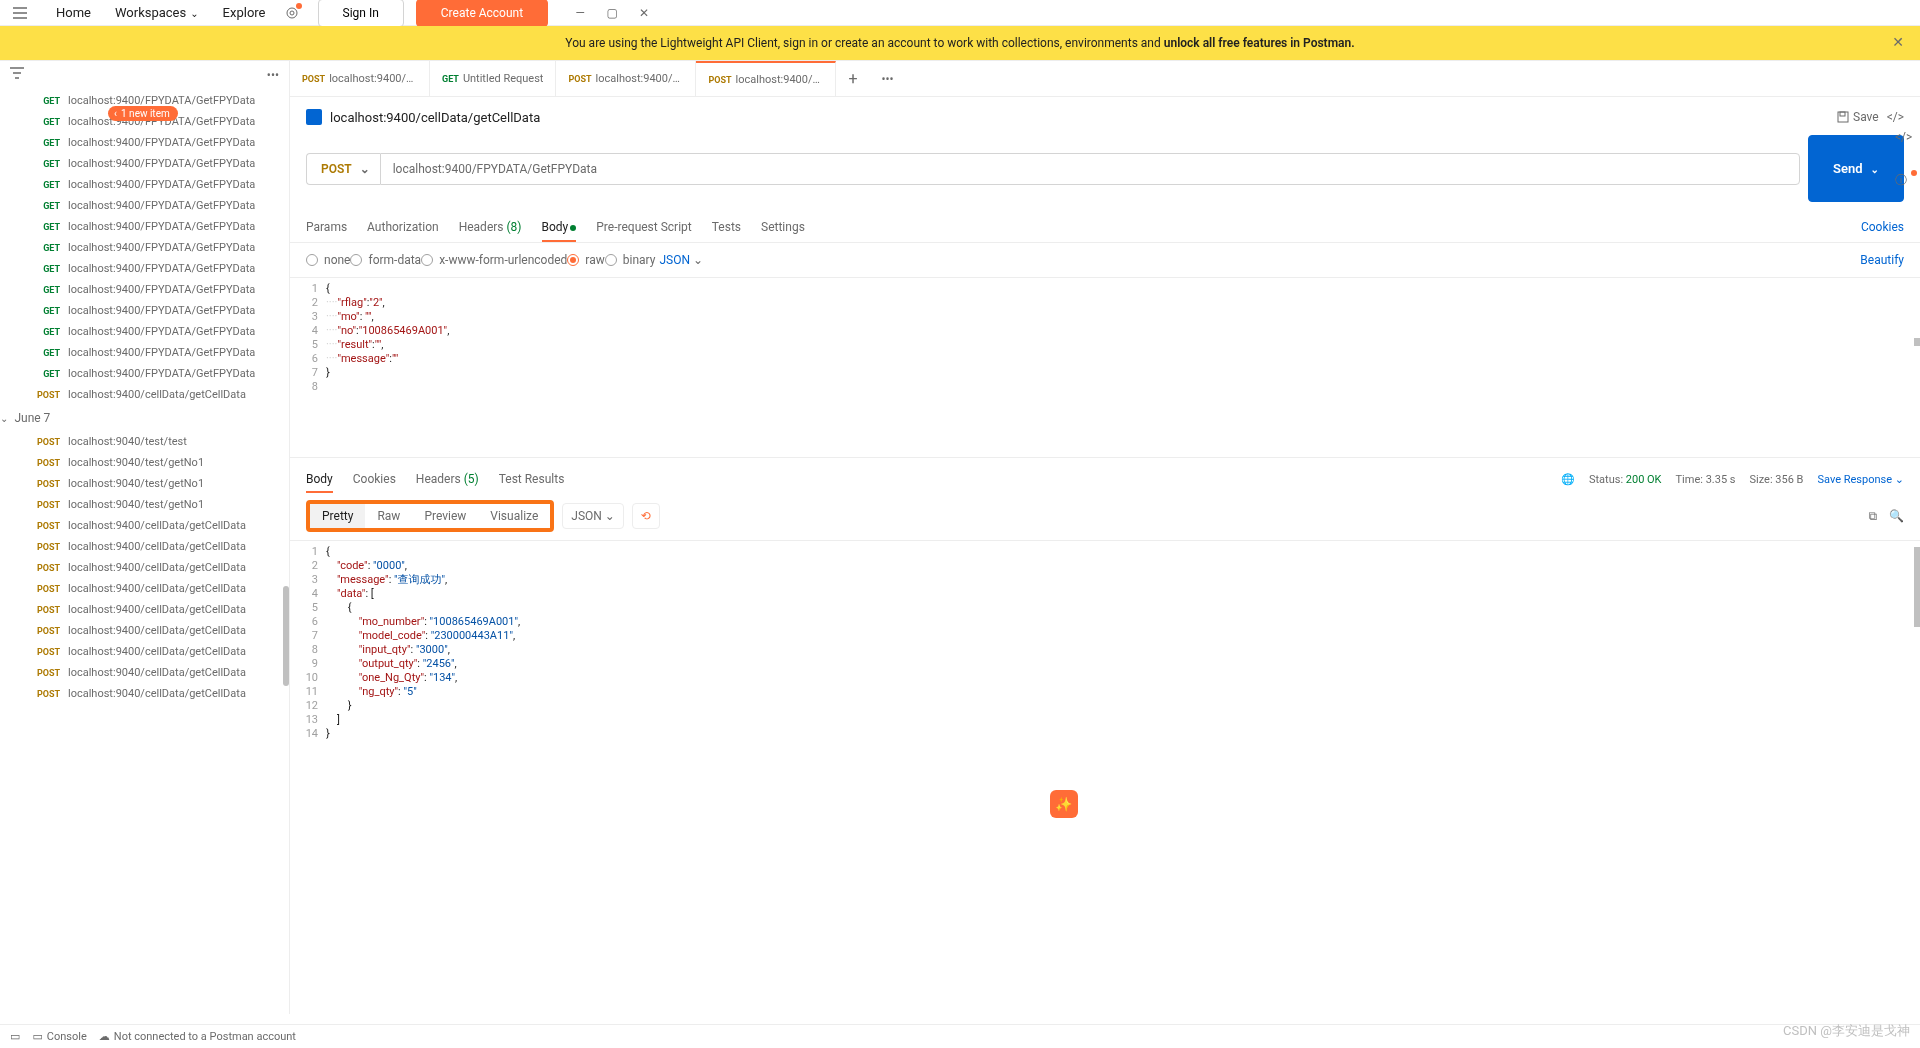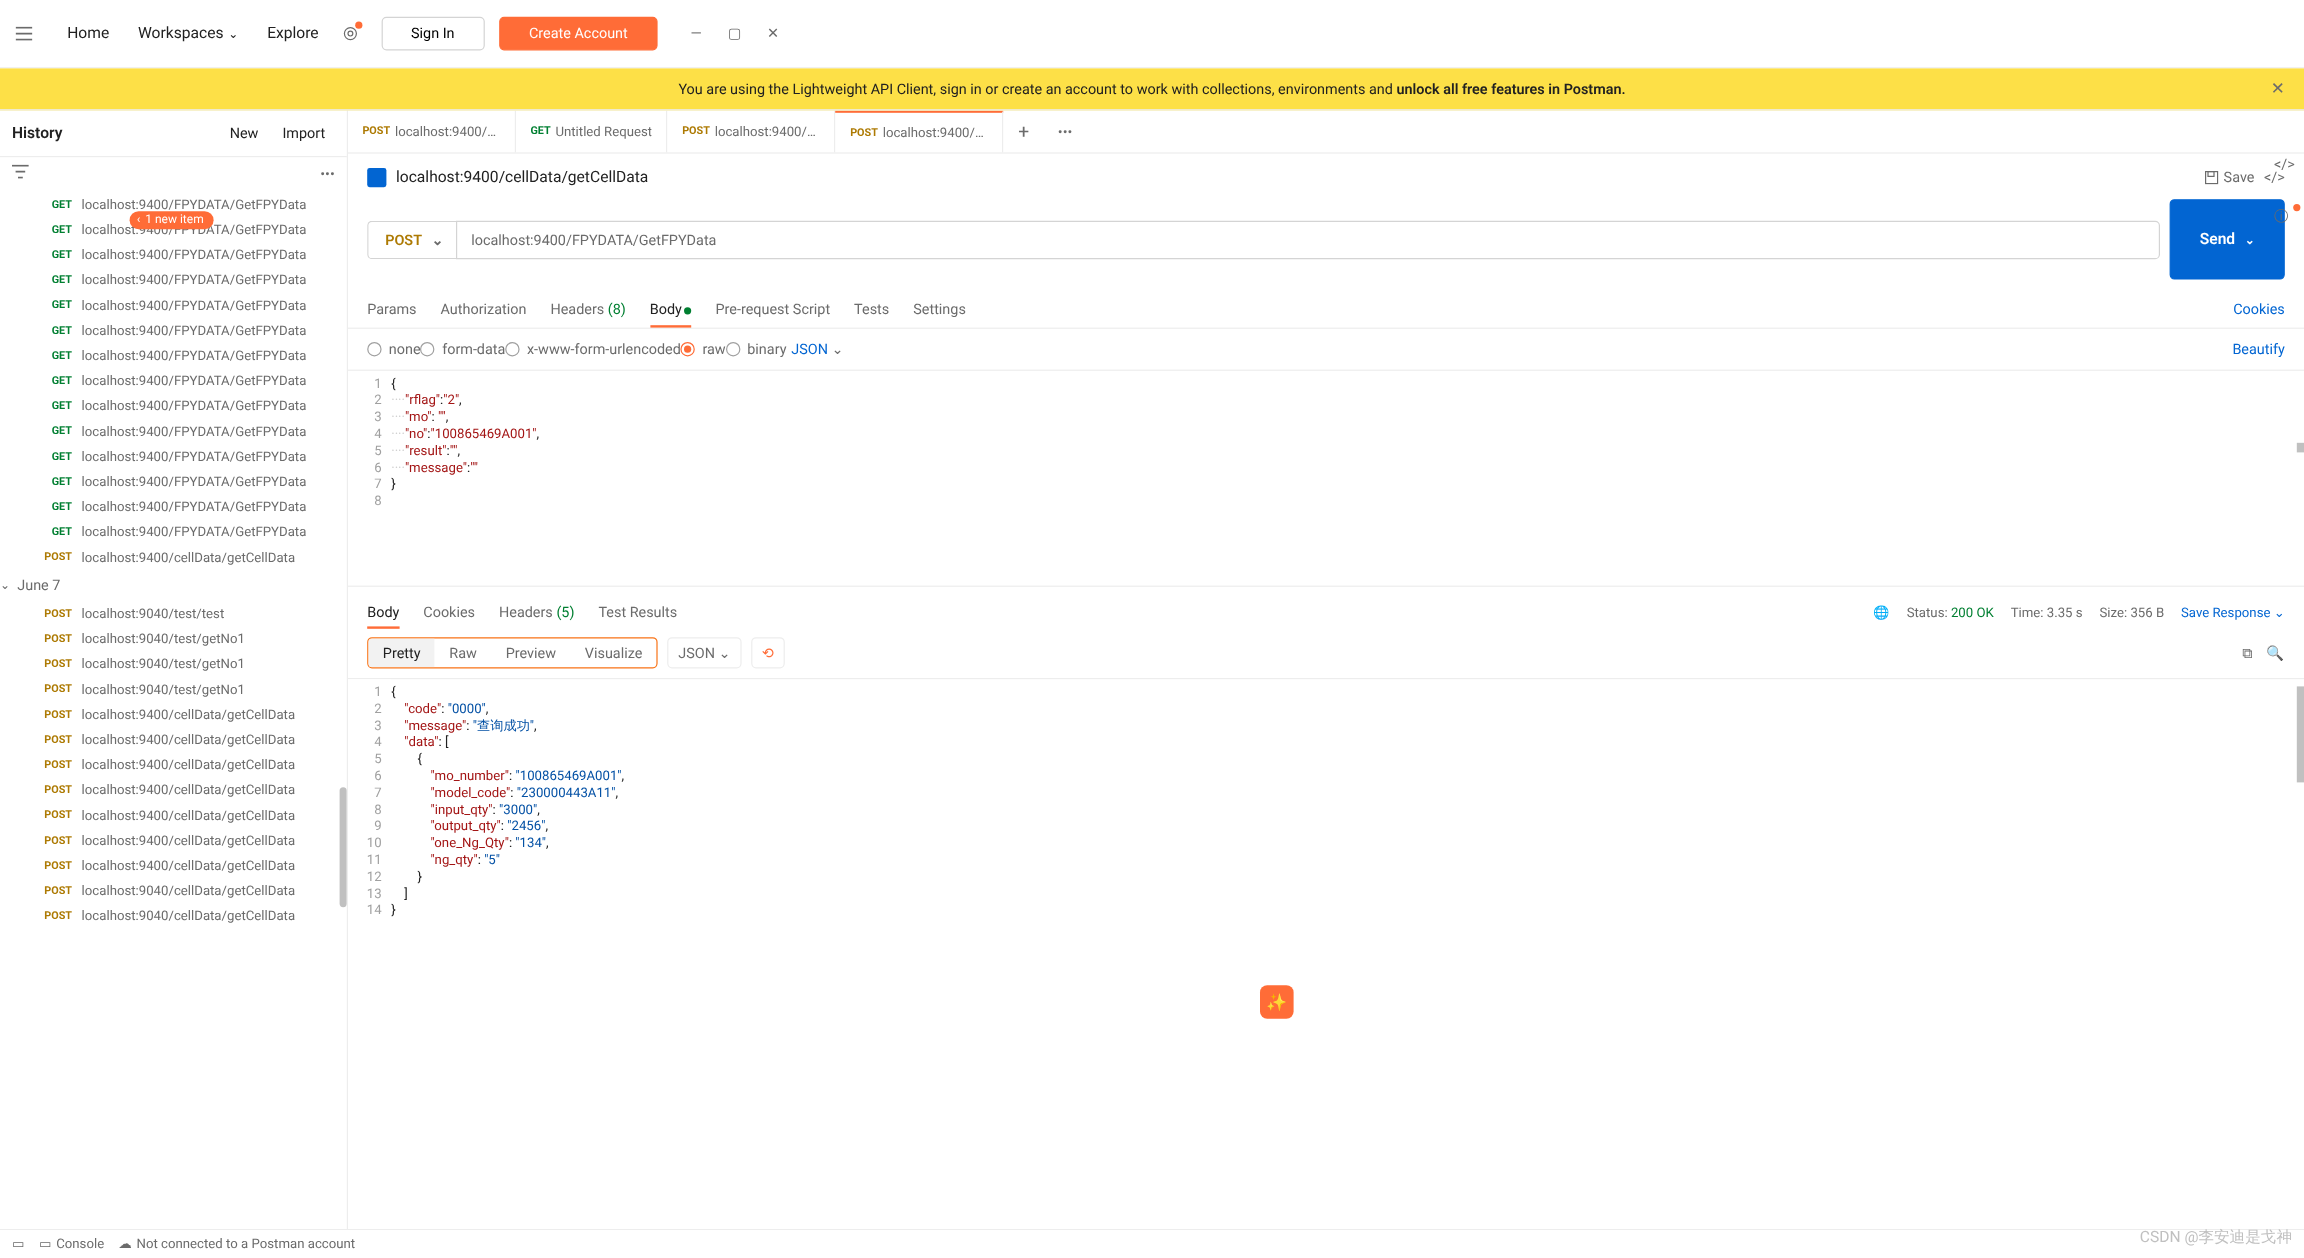--- a/index.html
+++ b/index.html
@@ -1,17 +1,17 @@
 <!DOCTYPE html>
 <html><head>
 <meta charset="utf-8">
 <style>
 *{box-sizing:border-box;margin:0;padding:0;font-family:-apple-system,BlinkMacSystemFont,"Segoe UI",Roboto,sans-serif}
 body{font-size:12px;color:#212121;background:#fff;overflow:hidden}
-.titlebar{height:57px;display:flex;align-items:center;padding:0 8px;border-bottom:1px solid #ededed}
+.titlebar{height:26px;display:flex;align-items:center;padding:0 8px;border-bottom:1px solid #ededed}
 .hamburger{width:24px;height:24px;display:flex;align-items:center;justify-content:center;margin-right:12px;cursor:pointer}
 .nav-item{padding:0 12px;font-size:13px;color:#212121;cursor:pointer}
 .nav-item.dd::after{content:"⌄";margin-left:4px;font-size:10px}
 .search-bar{flex:1;max-width:520px;margin:0 auto;height:28px;background:#f2f2f2;border-radius:4px;display:flex;align-items:center;padding:0 12px;color:#6b6b6b}
 .search-bar svg{margin-right:6px}
 .titlebar-right{display:flex;align-items:center;gap:12px}
 .icon-btn{width:28px;height:28px;display:flex;align-items:center;justify-content:center;border-radius:4px;position:relative;cursor:pointer}
 .icon-dot{position:absolute;top:4px;right:4px;width:6px;height:6px;border-radius:50%;background:#ff6c37}
 .btn{padding:6px 24px;border-radius:4px;border:1px solid #d4d4d4;background:#fff;font-size:12px;cursor:pointer}
 .btn-primary{background:#ff6c37;color:#fff;border-color:#ff6c37}
@@ -85,21 +85,21 @@
 .editor-scrollbar{position:absolute;right:0;top:60px;width:6px;height:8px;background:#c0c0c0}
 .resp-tabs{display:flex;align-items:center;padding:8px 16px 0;gap:20px;border-top:1px solid #ededed;font-size:12px;position:relative}
 .resp-tab{padding:6px 0;color:#6b6b6b;cursor:pointer;position:relative}
 .resp-tab.active{color:#212121}
 .resp-tab.active::after{content:"";position:absolute;bottom:-1px;left:0;right:0;height:2px;background:#ff6c37}
 .resp-meta{margin-left:auto;display:flex;gap:14px;color:#6b6b6b;font-size:11px;align-items:center}
 .resp-meta .ok{color:#007f31}
 .save-resp{color:#0265d2;cursor:pointer}
 .save-resp::after{content:" ⌄"}
 .resp-toolbar{display:flex;align-items:center;gap:0;padding:8px 16px;font-size:12px}
-.view-mode{display:flex;border:1px solid #f97316;border-radius:4px;overflow:hidden}
+.view-mode{display:flex;border:4px solid #f97316;border-radius:4px;overflow:hidden}
 .view-mode span{padding:5px 12px;cursor:pointer;color:#6b6b6b}
 .view-mode span.active{background:#f2f2f2;color:#212121}
 .format-dd{margin-left:8px;border:1px solid #ededed;border-radius:4px;padding:5px 8px;color:#6b6b6b;cursor:pointer}
 .format-dd::after{content:" ⌄"}
 .wrap-btn{margin-left:8px;padding:5px 8px;color:#ff6c37;border:1px solid #ededed;border-radius:4px;cursor:pointer}
 .resp-icons{margin-left:auto;display:flex;gap:12px;color:#6b6b6b}
 .resp-editor{border-top:1px solid #ededed;display:flex;font-family:Menlo,Consolas,monospace;font-size:11px;flex:1;overflow:hidden;position:relative}
 .resp-editor .code .k{color:#a31515}
 .resp-editor .code .v{color:#0451a5}
 .resp-scrollbar{position:absolute;right:0;top:6px;width:6px;height:80px;background:#c0c0c0}
@@ -140,27 +140,20 @@
   </div>
 </div>
 
 <div class="banner">
   <span>You are using the Lightweight API Client, sign in or create an account to work with collections, environments and </span><b>unlock all free features in Postman.</b>
   <span class="banner-close">✕</span>
 </div>
 
 <div class="main">
   <div class="sidebar">
-    <div class="side-head">
-      <span class="side-title">History</span>
-      <div class="side-actions">
-        <span class="side-btn">New</span>
-        <span class="side-btn">Import</span>
-      </div>
-    </div>
     <div class="filter-row">
       <span class="filter-icon"><svg width="14" height="12" viewBox="0 0 14 12">
             <path d="M0 1h14M3 6h8M5 11h4" stroke="#6b6b6b" stroke-width="1.3"></path>
           </svg></span>
       <span class="more-icon">•••</span>
     </div>
     <div class="history-list">
       <div class="new-pill">1 new item</div>
       <div id="hist-a">
           <div class="hist-item">

